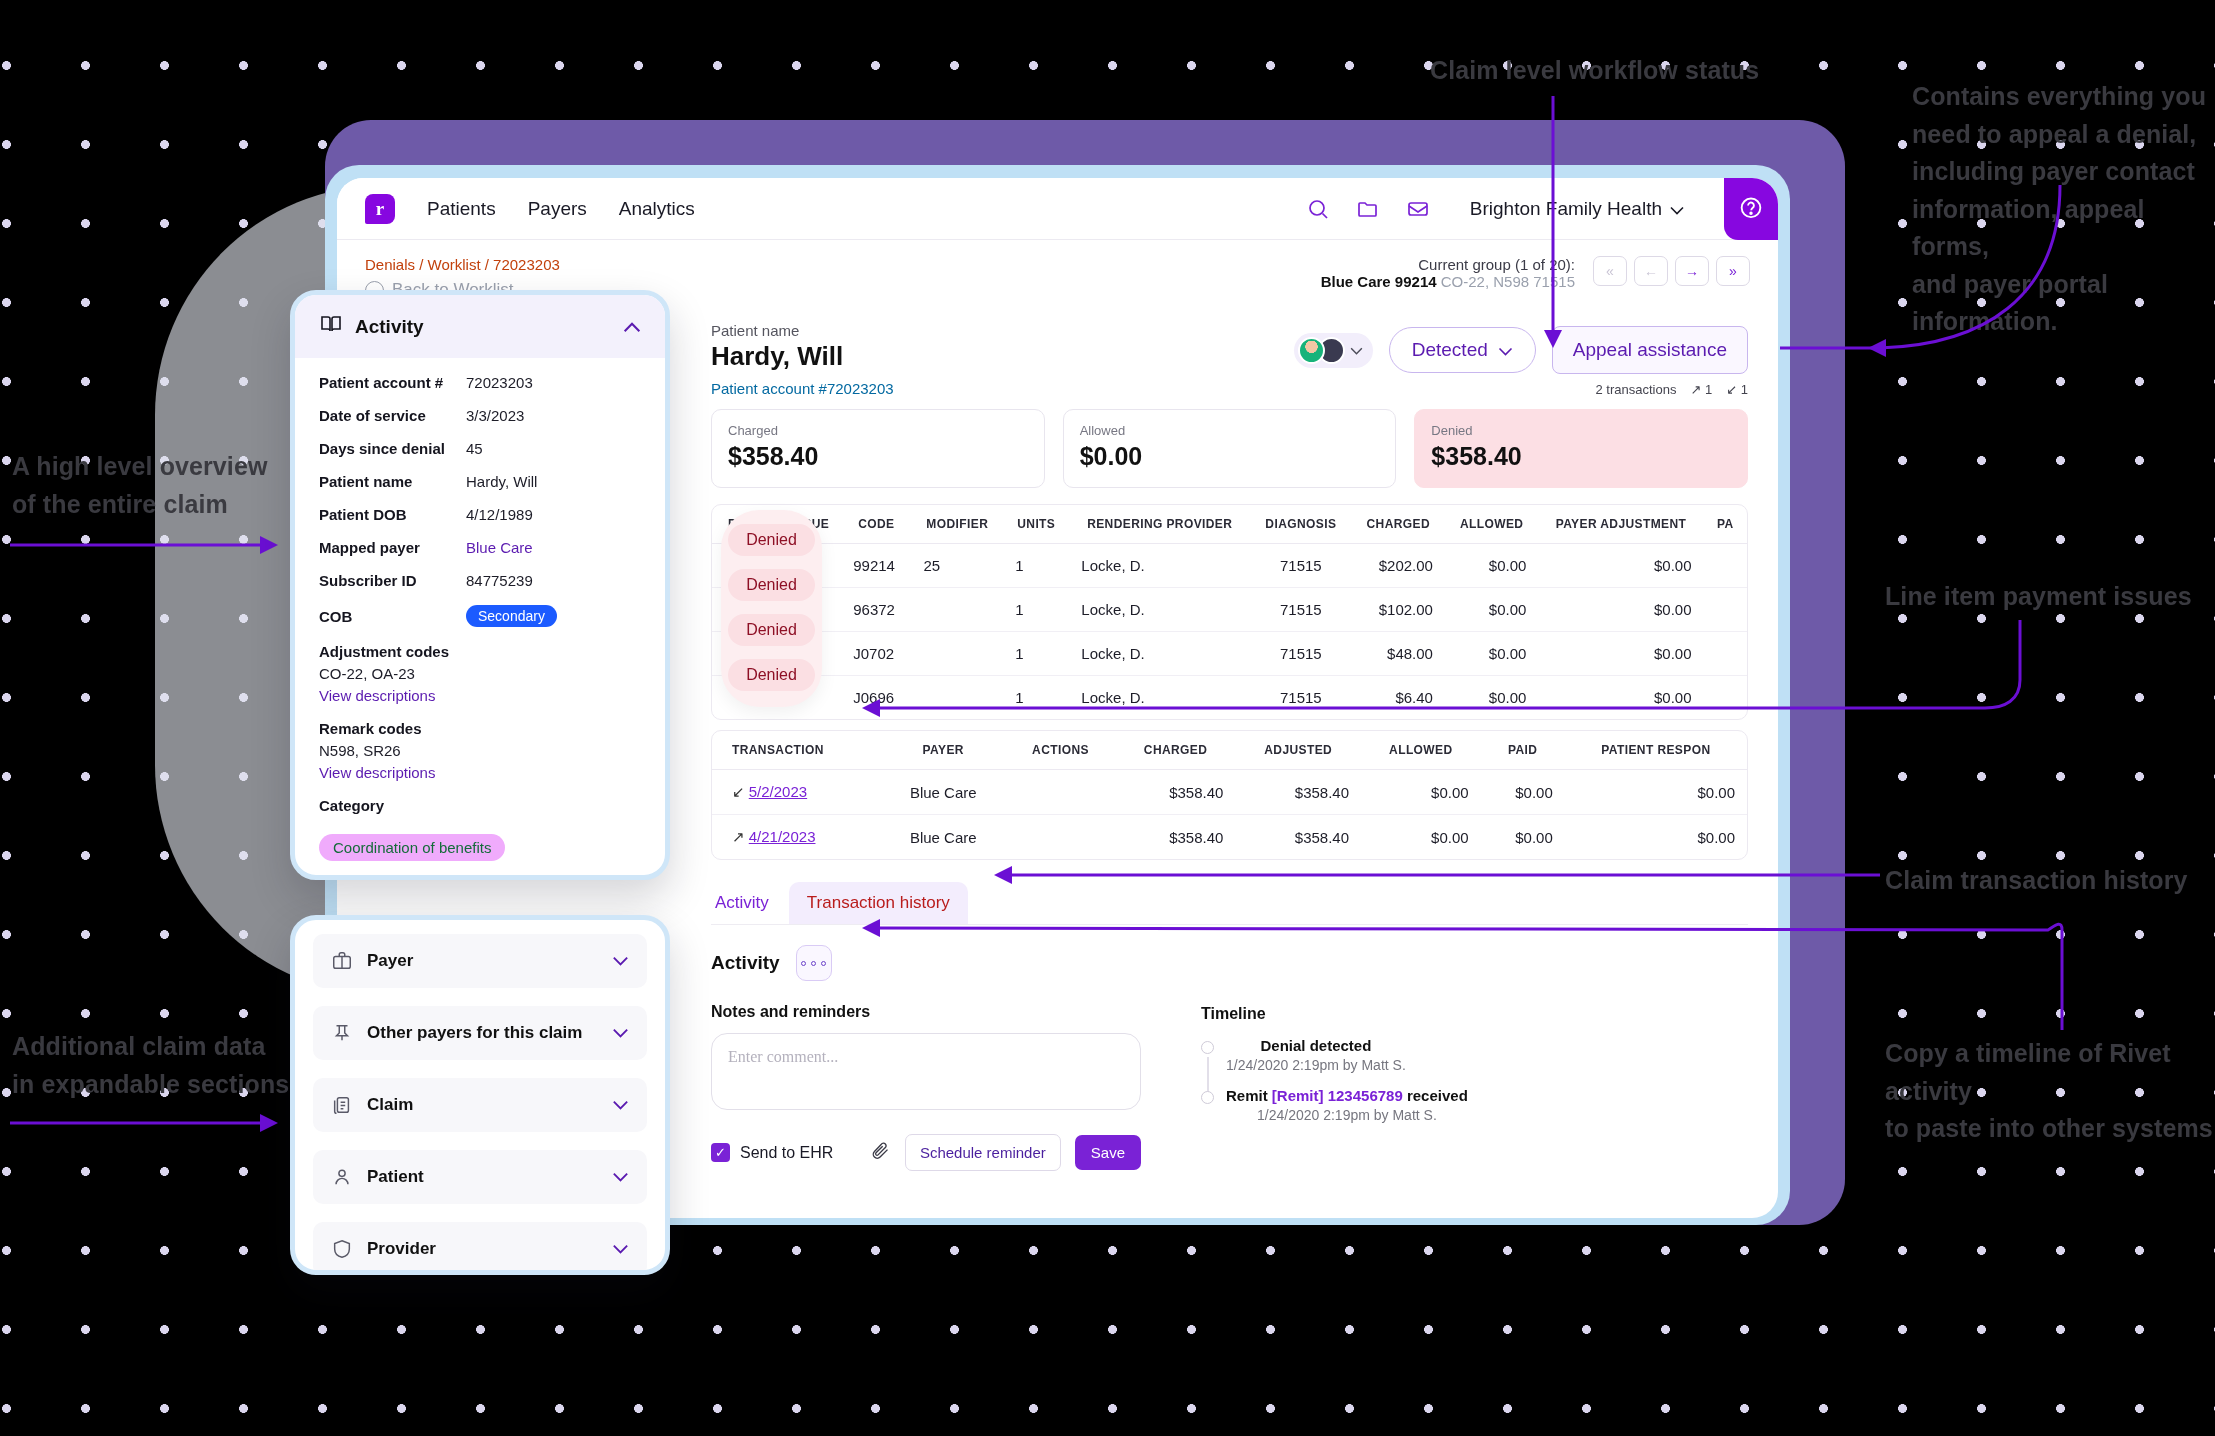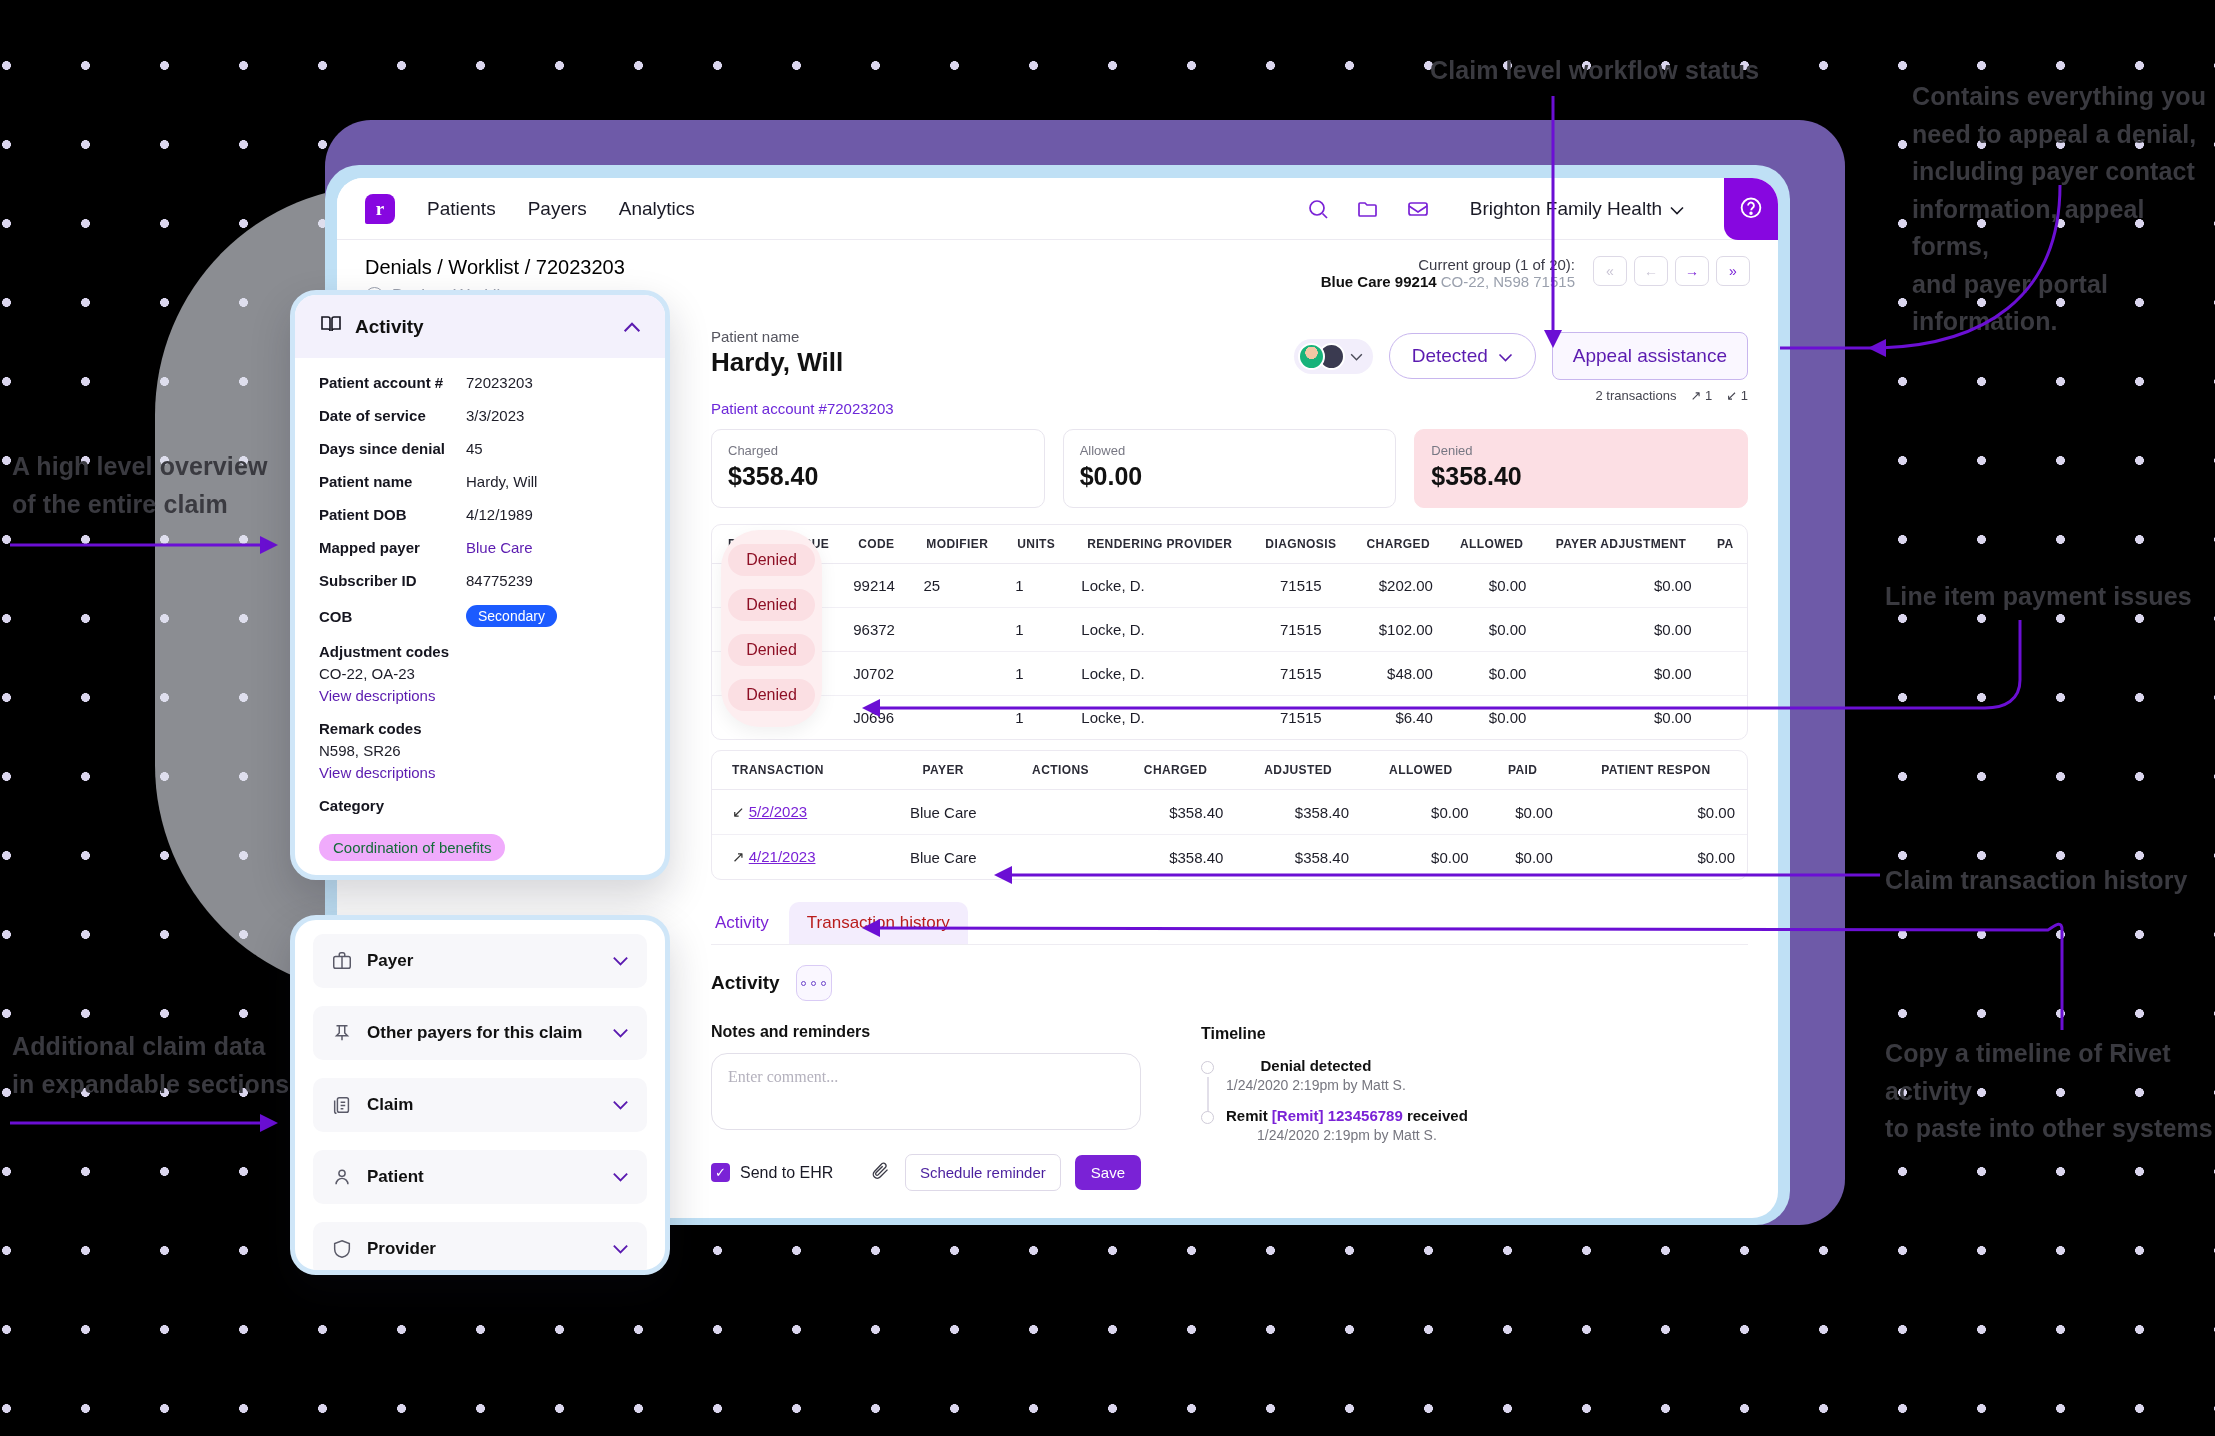--- a/index.html
+++ b/index.html
@@ -66,41 +66,41 @@
   .nav-right { margin-left:auto; display:flex; align-items:center; gap:22px; padding-right:0; }
   .nav-icon { width:28px;height:28px;color:#7a22d6; display:flex;align-items:center;justify-content:center; }
   .org { font-size:19px; color:#1a1a26; display:flex; align-items:center; gap:8px; margin-left:16px;}
   .help-btn {
     width:54px;height:62px;background:#8707e0;display:flex;align-items:center;justify-content:center;
     color:#fff; border-radius:0 0 0 14px; margin-left:18px;
   }
 
   
   .crumbrow { display:flex; align-items:flex-start; padding:16px 28px 6px 28px; position:relative; }
-  .crumb { font-size:20px; color:#000000; }
+  .crumb { font-size:15px; color:#c2410c; }
   .backrow { display:flex; align-items:center; gap:8px; margin-top:7px; color:#9aa0ad; font-size:17px;}
   .circle-ic { width:19px;height:19px;border:1.6px solid #9aa0ad;border-radius:50%;
                display:flex;align-items:center;justify-content:center;font-size:11px;}
   .groupinfo { margin-left:auto; text-align:right; font-size:15px; color:#3b3b47; display:flex; gap:18px; align-items:flex-start;}
   .groupinfo b { color:#111; }
   .dim { color:#9aa0ad; font-weight:400; }
   .pager { display:flex; gap:7px; }
   .pg { width:34px;height:30px;border:1px solid #ddd9e6;border-radius:7px;
         display:flex;align-items:center;justify-content:center;color:#7a22d6;font-size:14px;background:#fff;}
   .pg.off { color:#c9c4d4; }
 
   
   .appbody { display:flex; height:calc(100% - 62px - 64px); }
   .leftcol { width:350px; flex:none; }
   .rightcol { flex:1; padding:16px 30px 0 24px; position:relative; }
 
   
   .plabel { font-size:15px; color:#55555f; }
   .pname { font-size:26px; font-weight:700; color:#111; margin-top:2px; }
-  .pacct { font-size:15px; color:#6d28d9; margin-top:22px; }
+  .pacct { font-size:15px; color:#0369a1; margin-top:8px; }
   .headrow { display:flex; align-items:flex-start; }
   .headactions { margin-left:auto; display:flex; align-items:center; gap:16px; margin-top:4px;}
   .avatars { display:flex; align-items:center; background:#f2eefb; border-radius:30px; padding:4px 10px 4px 4px; gap:5px;}
   .av { width:27px;height:27px;border-radius:50%; border:2px solid #fff; }
   .av1 { background:#18b37a; margin-right:-12px; position:relative; }
   .av2 { background:#3a3a50; }
   .av-face { position:absolute; inset:0; border-radius:50%;
              background: radial-gradient(circle at 50% 34%, #f3c7a4 0 32%, transparent 33%); }
   .pill-btn {
     border:1.6px solid #c8b6ee; border-radius:26px; padding:11px 22px;

